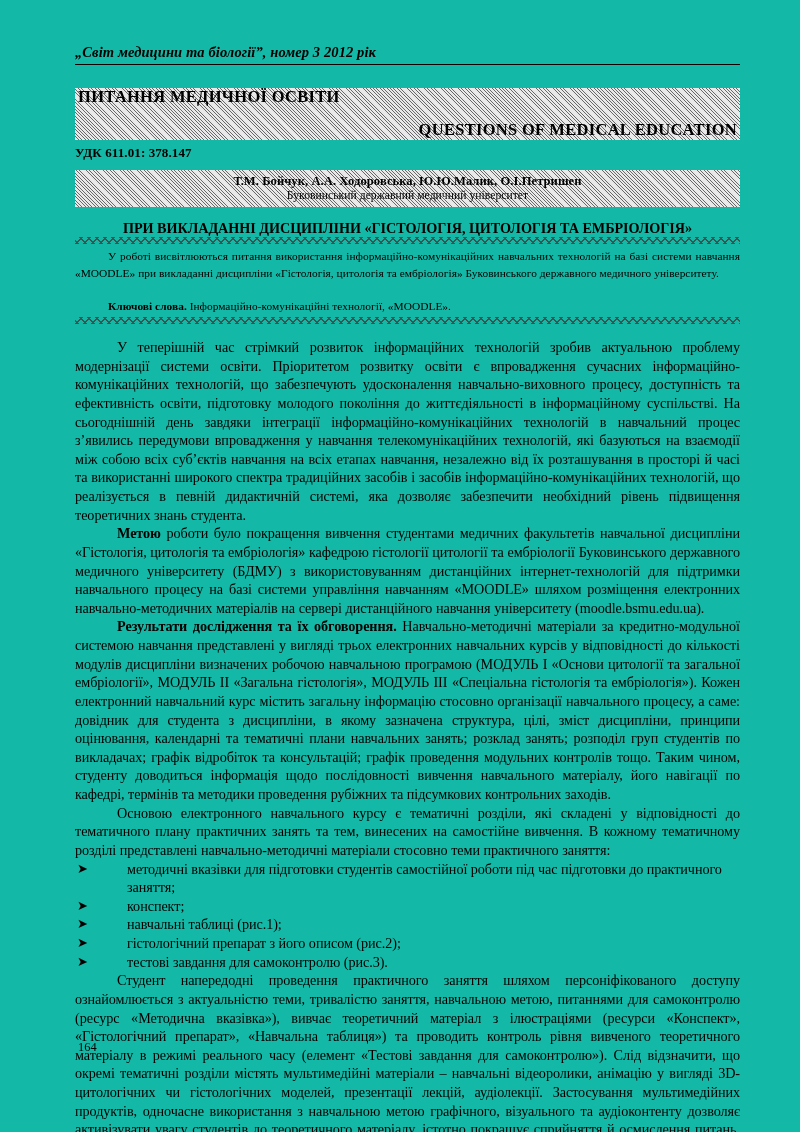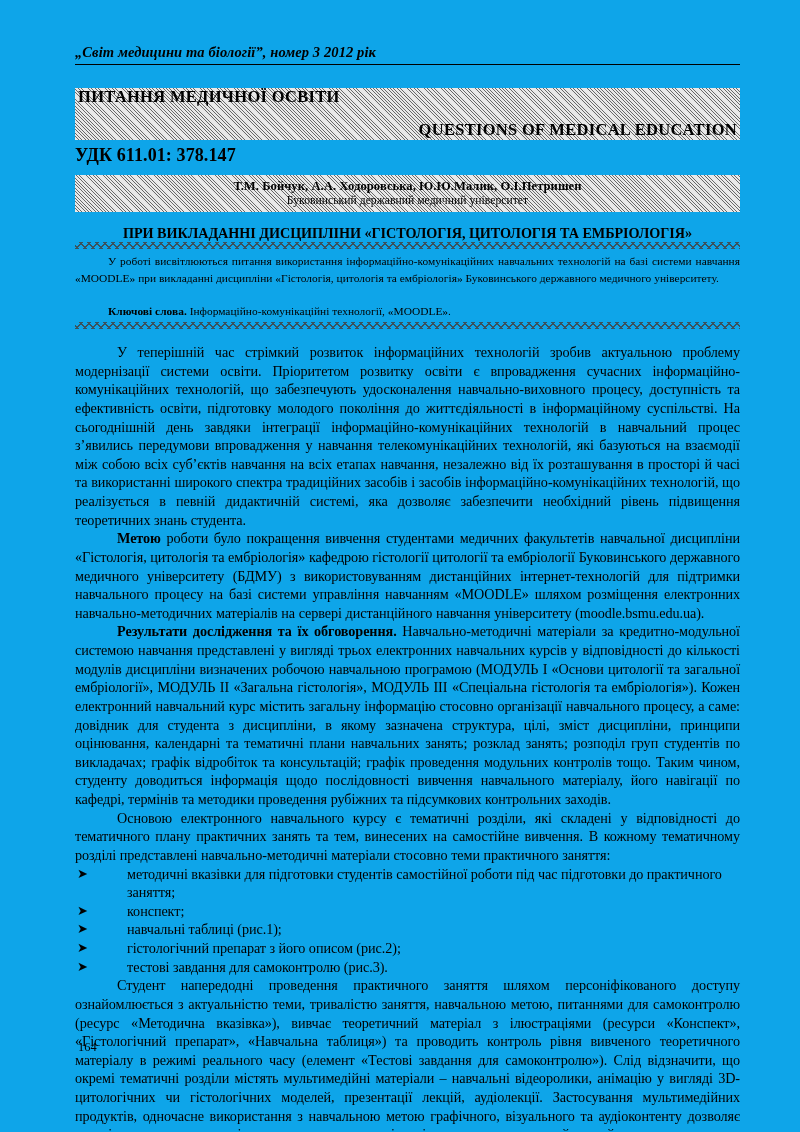--- a/index.html
+++ b/index.html
@@ -10,21 +10,21 @@
   }
   body {
     font-family: "Liberation Serif", "DejaVu Serif", serif;
     color: #000000;
   }
   .page {
     position: relative;
     width: 800px;
     height: 1132px;
     margin: 0 auto;
-    background: #0ea5e9;
+    background: #14b8a6;
     overflow: hidden;
     box-sizing: border-box;
     padding: 0;
   }
   .content {
     position: absolute;
     left: 75px;
     top: 0;
     width: 665px;
   }
@@ -75,21 +75,21 @@
     font-weight: bold;
     font-size: 16.5px;
     letter-spacing: 0.3px;
     white-space: nowrap;
     text-align: right;
   }
 
   .udk {
     margin-top: 5px;
     font-weight: bold;
-    font-size: 18px;
+    font-size: 13px;
     letter-spacing: 0.1px;
   }
 
   
   .authors-banner {
     margin-top: 9px;
     padding: 3px 0 3px 0;
     text-align: center;
   }
   .authors-banner .authors {

